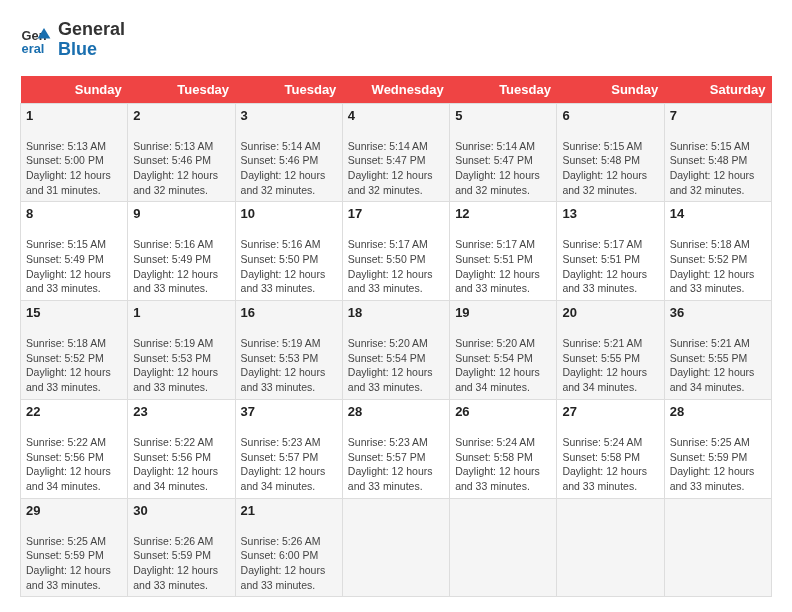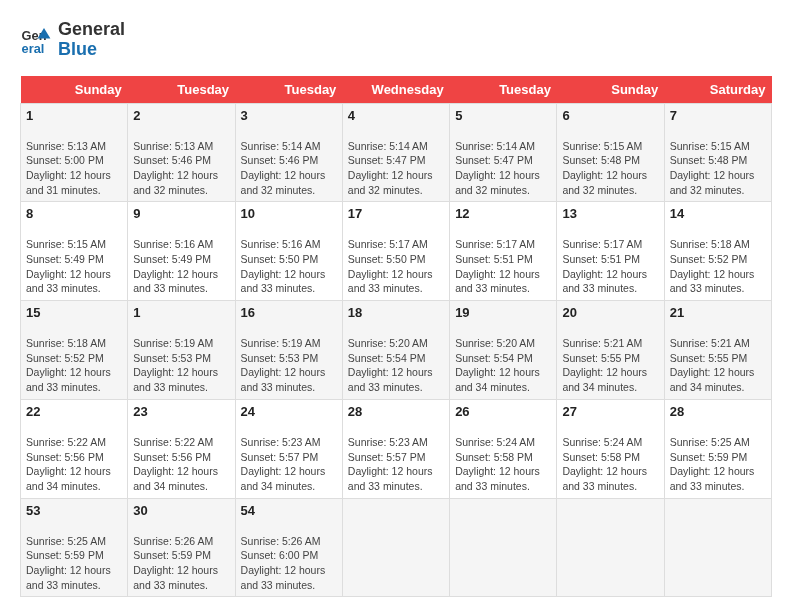--- a/index.html
+++ b/index.html
@@ -280,21 +280,21 @@
       </td>
         <td>
         <span class="day-number">20</span>
         <div class="day-info">
           <span>Sunrise: 5:21 AM</span><br>
           <span>Sunset: 5:55 PM</span><br>
           <span>Daylight: 12 hours and 34 minutes.</span>
         </div>
       </td>
         <td>
-        <span class="day-number">21</span>
+        <span class="day-number">36</span>
         <div class="day-info">
           <span>Sunrise: 5:21 AM</span><br>
           <span>Sunset: 5:55 PM</span><br>
           <span>Daylight: 12 hours and 34 minutes.</span>
         </div>
       </td>
       </tr>
       <tr>
         <td>
         <span class="day-number">22</span>
@@ -306,21 +306,21 @@
       </td>
         <td>
         <span class="day-number">23</span>
         <div class="day-info">
           <span>Sunrise: 5:22 AM</span><br>
           <span>Sunset: 5:56 PM</span><br>
           <span>Daylight: 12 hours and 34 minutes.</span>
         </div>
       </td>
         <td>
-        <span class="day-number">24</span>
+        <span class="day-number">37</span>
         <div class="day-info">
           <span>Sunrise: 5:23 AM</span><br>
           <span>Sunset: 5:57 PM</span><br>
           <span>Daylight: 12 hours and 34 minutes.</span>
         </div>
       </td>
         <td>
         <span class="day-number">28</span>
         <div class="day-info">
           <span>Sunrise: 5:23 AM</span><br>
@@ -348,37 +348,37 @@
         <span class="day-number">28</span>
         <div class="day-info">
           <span>Sunrise: 5:25 AM</span><br>
           <span>Sunset: 5:59 PM</span><br>
           <span>Daylight: 12 hours and 33 minutes.</span>
         </div>
       </td>
       </tr>
       <tr>
         <td>
-        <span class="day-number">53</span>
+        <span class="day-number">29</span>
         <div class="day-info">
           <span>Sunrise: 5:25 AM</span><br>
           <span>Sunset: 5:59 PM</span><br>
           <span>Daylight: 12 hours and 33 minutes.</span>
         </div>
       </td>
         <td>
         <span class="day-number">30</span>
         <div class="day-info">
           <span>Sunrise: 5:26 AM</span><br>
           <span>Sunset: 5:59 PM</span><br>
           <span>Daylight: 12 hours and 33 minutes.</span>
         </div>
       </td>
         <td>
-        <span class="day-number">54</span>
+        <span class="day-number">21</span>
         <div class="day-info">
           <span>Sunrise: 5:26 AM</span><br>
           <span>Sunset: 6:00 PM</span><br>
           <span>Daylight: 12 hours and 33 minutes.</span>
         </div>
       </td>
         <td class="empty-cell"></td>
         <td class="empty-cell"></td>
         <td class="empty-cell"></td>
         <td class="empty-cell"></td>

